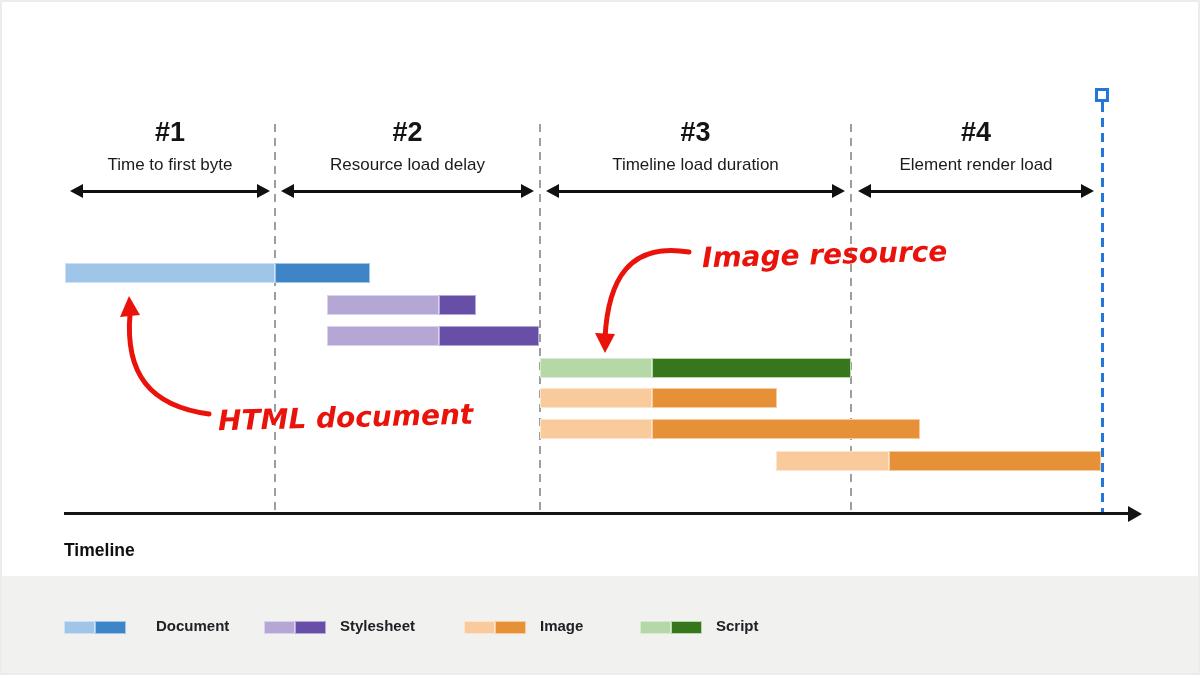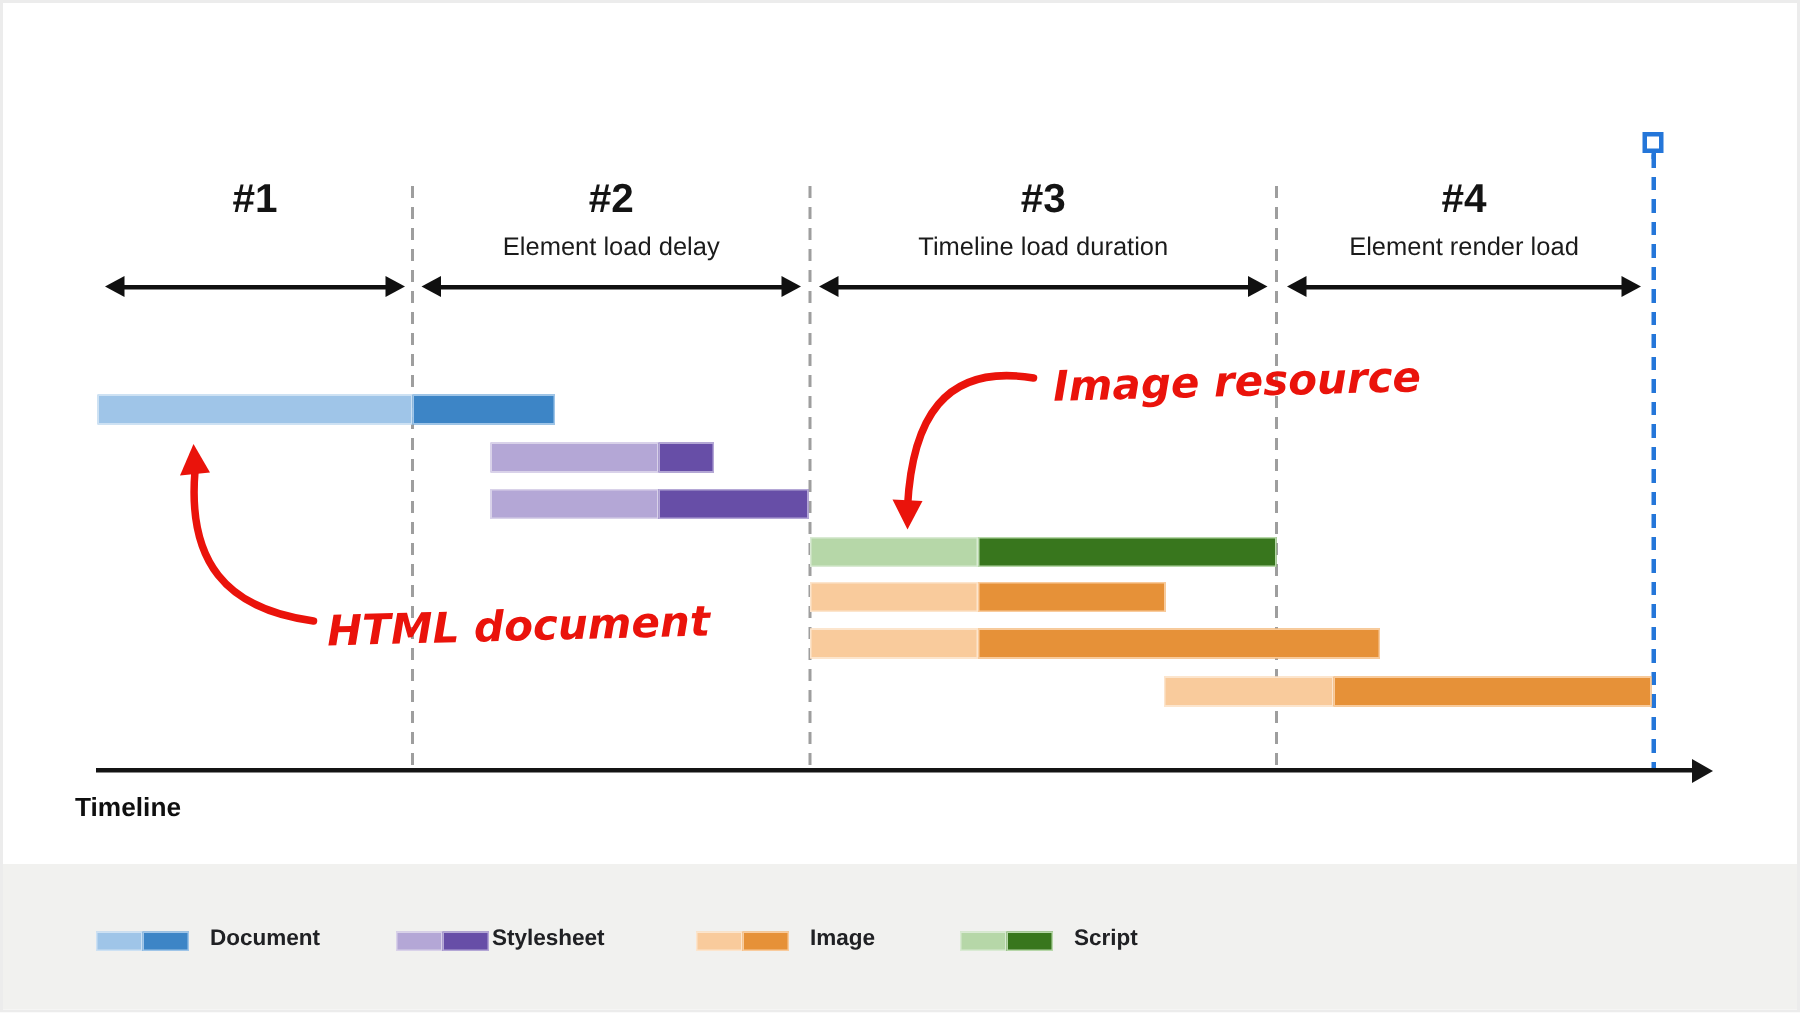--- a/index.html
+++ b/index.html
@@ -52,29 +52,30 @@
 </style>
 </head>
 <body>
 
 <div id="canvas">
 
 
   <div id="phases-layer">
       <div class="phase" style="left: 68px; width: 200px;">
         <div class="phase-number">#1</div>
+        <div class="phase-label">Time to first byte</div>
       </div>
       <div class="phase-arrow" style="left: 68px; width: 200px; top: 181px;">
         <div class="line"></div>
         <div class="head-l"></div>
         <div class="head-r"></div>
       </div>
       <div class="phase" style="left: 279px; width: 253px;">
         <div class="phase-number">#2</div>
-        <div class="phase-label">Element load delay</div>
+        <div class="phase-label">Resource load delay</div>
       </div>
       <div class="phase-arrow" style="left: 279px; width: 253px; top: 181px;">
         <div class="line"></div>
         <div class="head-l"></div>
         <div class="head-r"></div>
       </div>
       <div class="phase" style="left: 544px; width: 299px;">
         <div class="phase-number">#3</div>
         <div class="phase-label">Timeline load duration</div>
       </div>
@@ -115,40 +116,40 @@
       <div class="bar-seg" style="left: 538px; width: 112px; top: 386px; background: rgb(249, 203, 156); border: 1.5px solid rgb(252, 229, 205);"></div>
       <div class="bar-seg" style="left: 650px; width: 125px; top: 386px; background: rgb(230, 145, 56); border: 1.5px solid rgb(249, 203, 156);"></div>
       <div class="bar-seg" style="left: 538px; width: 112px; top: 417px; background: rgb(249, 203, 156); border: 1.5px solid rgb(252, 229, 205);"></div>
       <div class="bar-seg" style="left: 650px; width: 268px; top: 417px; background: rgb(230, 145, 56); border: 1.5px solid rgb(249, 203, 156);"></div>
       <div class="bar-seg" style="left: 774px; width: 113px; top: 449px; background: rgb(249, 203, 156); border: 1.5px solid rgb(252, 229, 205);"></div>
       <div class="bar-seg" style="left: 887px; width: 212px; top: 449px; background: rgb(230, 145, 56); border: 1.5px solid rgb(249, 203, 156);"></div>
     </div>
 
   <div id="axis-line" style="left: 62px; width: 1066px;"></div>
   <div id="axis-arrowhead" style="left: 1126px;"></div>
-  <div id="timeline-label" style="left: 48px;">Timeline</div>
+  <div id="timeline-label" style="left: 62px; margin-top: 12px;">Timeline</div>
 
   <svg id="red-arrows" width="1200" height="675">
     <path d="M 207 412 C 148 404 123 372 128 312" fill="none" stroke="currentColor" stroke-width="5" stroke-linecap="round"></path>
     <polygon points="127,294 118,315 138,313" fill="currentColor"></polygon>
     <path d="M 687 250 C 627 240 606 278 603 336" fill="none" stroke="currentColor" stroke-width="5" stroke-linecap="round"></path>
     <polygon points="603,351 593,331 613,332" fill="currentColor"></polygon>
   </svg>
 
   <div id="annotation-html-document" class="annotation">HTML document</div>
   <div id="annotation-image-resource" class="annotation">Image resource</div>
 
   <div id="legend-strip"></div>
   <div id="legend-layer">
       <div class="legend-seg" style="left: 62px; background: rgb(159, 197, 232); border: 1px solid rgb(205, 225, 243);"></div>
       <div class="legend-seg" style="left: 93px; background: rgb(61, 133, 198); border: 1px solid rgb(159, 197, 232);"></div>
-      <div class="legend-label" style="left: 138px;">Document</div>
+      <div class="legend-label" style="left: 154px;">Document</div>
       <div class="legend-seg" style="left: 262px; background: rgb(180, 167, 214); border: 1px solid rgb(217, 210, 233);"></div>
       <div class="legend-seg" style="left: 293px; background: rgb(103, 78, 167); border: 1px solid rgb(180, 167, 214);"></div>
-      <div class="legend-label" style="left: 326px; text-align: right;">Stylesheet</div>
+      <div class="legend-label" style="left: 338px; text-align: right;">Stylesheet</div>
       <div class="legend-seg" style="left: 462px; background: rgb(249, 203, 156); border: 1px solid rgb(252, 229, 205);"></div>
       <div class="legend-seg" style="left: 493px; background: rgb(230, 145, 56); border: 1px solid rgb(249, 203, 156);"></div>
       <div class="legend-label" style="left: 538px;">Image</div>
       <div class="legend-seg" style="left: 638px; background: rgb(182, 215, 168); border: 1px solid rgb(217, 234, 211);"></div>
       <div class="legend-seg" style="left: 669px; background: rgb(56, 118, 29); border: 1px solid rgb(182, 215, 168);"></div>
       <div class="legend-label" style="left: 714px;">Script</div>
     </div>
 
 </div>
 

